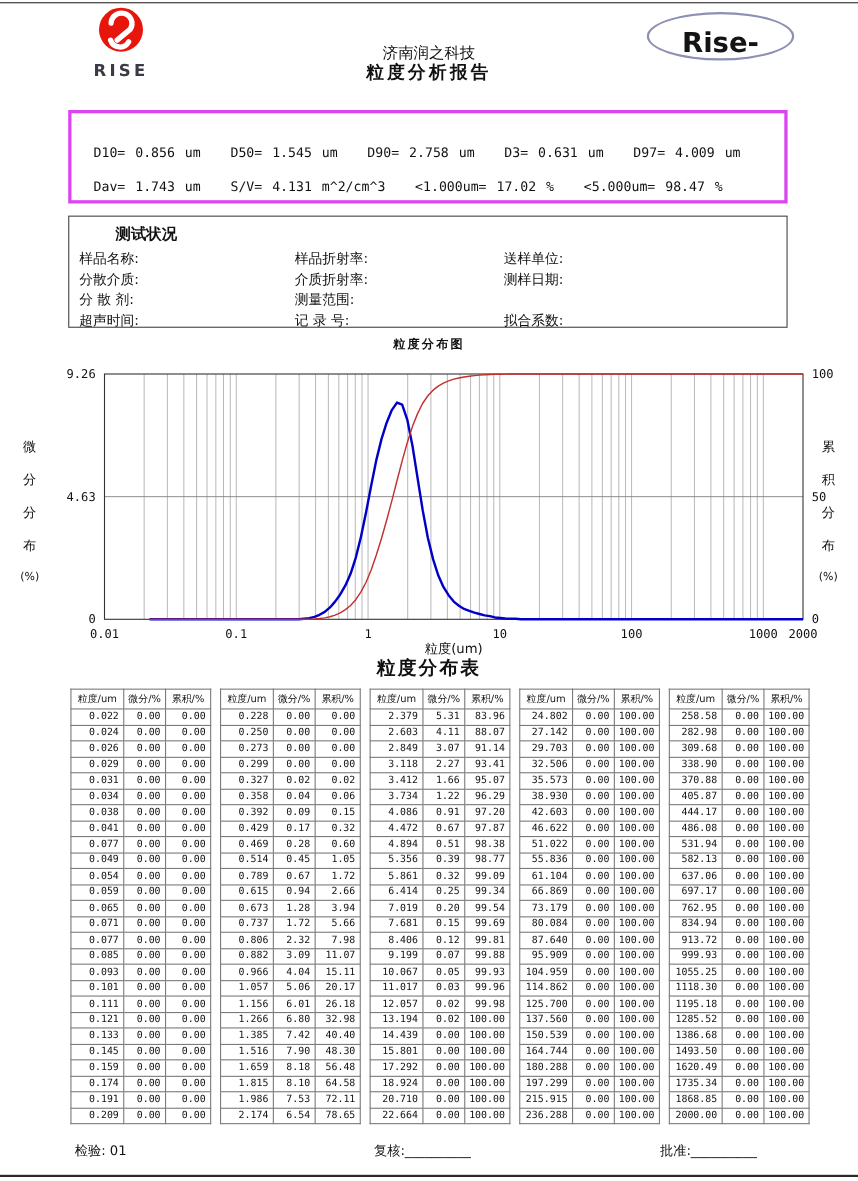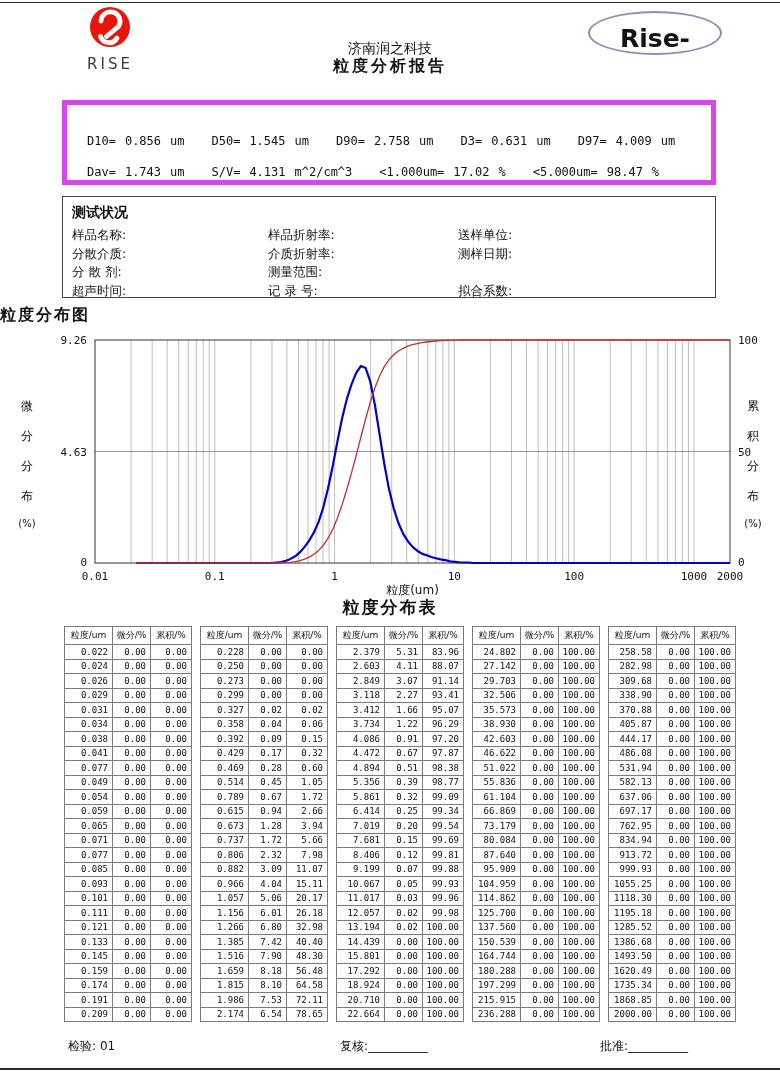--- a/index.html
+++ b/index.html
@@ -3,41 +3,41 @@
 <meta charset="utf-8">
 <style>
   html,body{margin:0;padding:0;}
   body{width:780px;height:1074px;position:relative;background:#fff;
        font-family:"DejaVu Sans", sans-serif;color:#111;overflow:hidden;}
   .rule{position:absolute;left:0;width:780px;background:#2a2a2a;}
   .top-rule{top:2px;height:1px;}
   .bottom-rule{top:1068px;height:2px;}
   
   .logo-wrap{position:absolute;left:62px;top:6px;width:96px;text-align:center;}
-  .logo-text{font-weight:normal;font-size:15px;letter-spacing:3px;color:#3b3b46;margin-top:1px;}
+  .logo-text{font-weight:bold;font-size:15px;letter-spacing:3px;color:#3b3b46;margin-top:1px;}
   .company{position:absolute;left:0;top:40px;width:780px;text-align:center;font-size:14px;}
   .report-title{position:absolute;left:0;top:56px;width:780px;text-align:center;
                 font-size:16px;font-weight:bold;letter-spacing:3px;}
   .badge{position:absolute;left:588px;top:11px;width:134px;height:44px;border:2.5px solid #8d8fb5;
          border-radius:50%;display:flex;align-items:flex-end;justify-content:center;
          font-size:25px;font-weight:800;color:#141414;box-sizing:border-box;letter-spacing:0px;}
   
-  .summary-box{position:absolute;left:62px;top:100px;width:654px;height:85px;border:5px solid #d946ef;
+  .summary-box{position:absolute;left:62px;top:100px;width:654px;height:85px;border:3px solid #d946ef;
                box-sizing:border-box;padding:20px 0 0 20px;
                font-family:"DejaVu Sans Mono", monospace;font-size:12px;}
   .sum-line{display:flex;gap:27px;height:31px;align-items:center;white-space:nowrap;}
   .sum-item{display:inline-flex;gap:9px;}
   
   .test-box{position:absolute;left:62px;top:196px;width:654px;height:102px;border:1px solid #444;
             box-sizing:border-box;padding:7px 0 0 9px;}
-  .test-title{font-size:14px;font-weight:bold;margin-bottom:5px;}
+  .test-title{font-size:14px;font-weight:bold;margin-bottom:5px;margin-left:33px;}
   .test-row{display:grid;grid-template-columns:196px 190px 1fr;height:18.5px;font-size:12.5px;}
   
-  .chart-title{position:absolute;left:0;top:305px;width:780px;
-               font-size:16px;font-weight:bold;letter-spacing:2px;}
+  .chart-title{position:absolute;left:0;top:305px;width:780px;text-align:center;
+               font-size:11px;font-weight:bold;letter-spacing:2px;}
   #chart-svg{position:absolute;left:0;top:330px;}
   
   .table-title{position:absolute;left:0;top:596px;width:780px;text-align:center;
                font-size:17px;font-weight:bold;letter-spacing:2px;}
   .tables{position:absolute;left:64px;top:626px;width:668px;display:flex;gap:8px;}
   table.dist{border-collapse:collapse;table-layout:fixed;width:127px;border:1px solid #555;}
   table.dist th{font-size:9px;font-weight:normal;border:1px solid #7a7a7a;padding:2px 1px;
                 font-family:"DejaVu Sans", sans-serif;}
   table.dist td{font-size:9px;line-height:10.5px;border:1px solid #7a7a7a;padding:1.5px 4px 1.5px 1px;
                 text-align:right;font-family:"DejaVu Sans Mono", monospace;}

